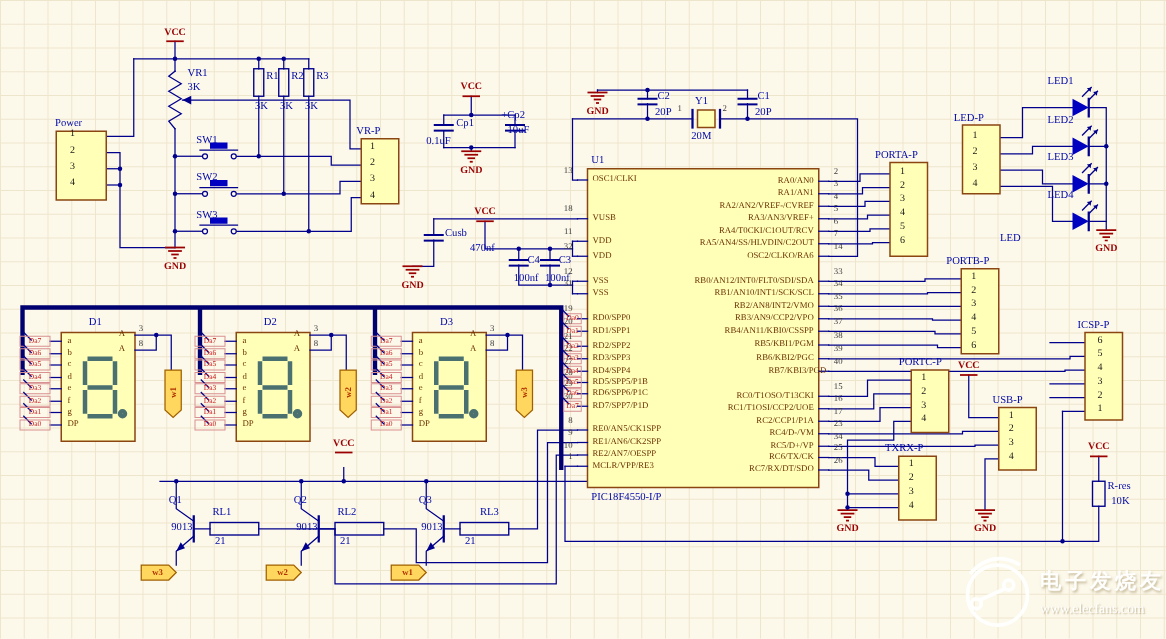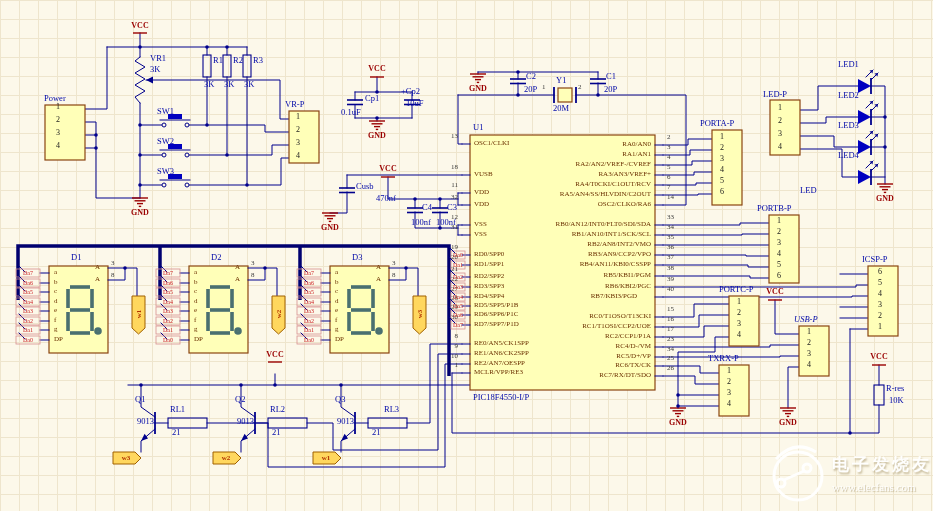--- a/index.html
+++ b/index.html
@@ -581,21 +581,21 @@
       <div class="lb pname r" style="right: 282px; top: 241px;">RB2/AN8/INT2/VMO</div>
       <div class="lb pnum" style="left: 667px; top: 234px;">35</div>
       <div class="lb pname r" style="right: 282px; top: 251px;">RB3/AN9/CCP2/VPO</div>
       <div class="lb pnum" style="left: 667px; top: 244px;">36</div>
       <div class="lb pname r" style="right: 282px; top: 261px;">RB4/AN11/KBI0/CSSPP</div>
       <div class="lb pnum" style="left: 667px; top: 254px; text-align: center;">37</div>
       <div class="lb pname r" style="right: 282px; top: 272px;">RB5/KBI1/PGM</div>
       <div class="lb pnum" style="left: 667px; top: 265px;">38</div>
       <div class="lb pname r" style="right: 282px; top: 283px;">RB6/KBI2/PGC</div>
       <div class="lb pnum" style="left: 667px; top: 276px;">39</div>
-      <div class="lb pname r" style="right: 296px; top: 293px; padding-left: 12px;">RB7/KBI3/PGD</div>
+      <div class="lb pname r" style="right: 272px; top: 293px; padding-left: 12px;">RB7/KBI3/PGD</div>
       <div class="lb pnum" style="left: 667px; top: 286px;">40</div>
       <div class="lb pname r" style="right: 282px; top: 313px;">RC0/T1OSO/T13CKI</div>
       <div class="lb pnum" style="left: 667px; top: 306px;">15</div>
       <div class="lb pname r" style="right: 282px; top: 323px;">RC1/T1OSI/CCP2/UOE</div>
       <div class="lb pnum" style="left: 667px; top: 316px;">16</div>
       <div class="lb pname r" style="right: 282px; top: 333px;">RC2/CCP1/P1A</div>
       <div class="lb pnum" style="left: 667px; top: 326px;">17</div>
       <div class="lb pname r" style="right: 282px; top: 343px;">RC4/D-/VM</div>
       <div class="lb pnum" style="left: 667px; top: 336px;">23</div>
       <div class="lb pname r" style="right: 282px; top: 353px;">RC5/D+/VP</div>
@@ -717,21 +717,21 @@
       <div class="lb pin" style="left: 777px; top: 228px;">2</div>
       <div class="lb pin" style="left: 777px; top: 239px;">3</div>
       <div class="lb pin" style="left: 777px; top: 250px;">4</div>
       <div class="lb pin" style="left: 777px; top: 261px;">5</div>
       <div class="lb pin" style="left: 777px; top: 272px;">6</div>
       <div class="lb des" style="left: 719px; top: 285px;">PORTC-P</div>
       <div class="lb pin" style="left: 737px; top: 298px;">1</div>
       <div class="lb pin" style="left: 737px; top: 309px;">2</div>
       <div class="lb pin" style="left: 737px; top: 320px;">3</div>
       <div class="lb pin" style="left: 737px; top: 331px;">4</div>
-      <div class="lb des" style="left: 794px; top: 315px; font-style: italic;">USB-P</div>
+      <div class="lb des" style="left: 794px; top: 315px;">USB-P</div>
       <div class="lb pin" style="left: 807px; top: 328px;">1</div>
       <div class="lb pin" style="left: 807px; top: 339px;">2</div>
       <div class="lb pin" style="left: 807px; top: 350px;">3</div>
       <div class="lb pin" style="left: 807px; top: 361px;">4</div>
       <div class="lb des" style="left: 708px; top: 354px;">TXRX-P</div>
       <div class="lb pin" style="left: 727px; top: 367px;">1</div>
       <div class="lb pin" style="left: 727px; top: 378px;">2</div>
       <div class="lb pin" style="left: 727px; top: 389px;">3</div>
       <div class="lb pin" style="left: 727px; top: 400px;">4</div>
       <div class="lb des" style="left: 862px; top: 255px;">ICSP-P</div>

